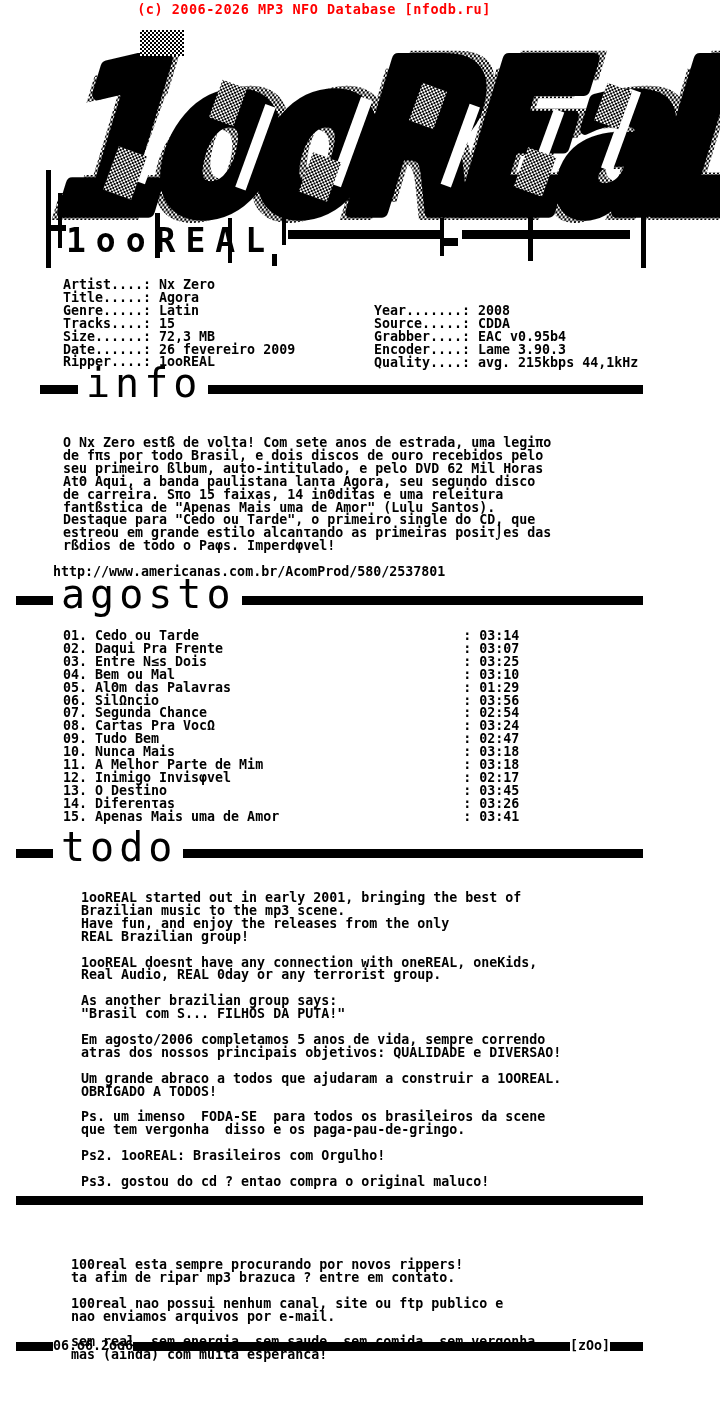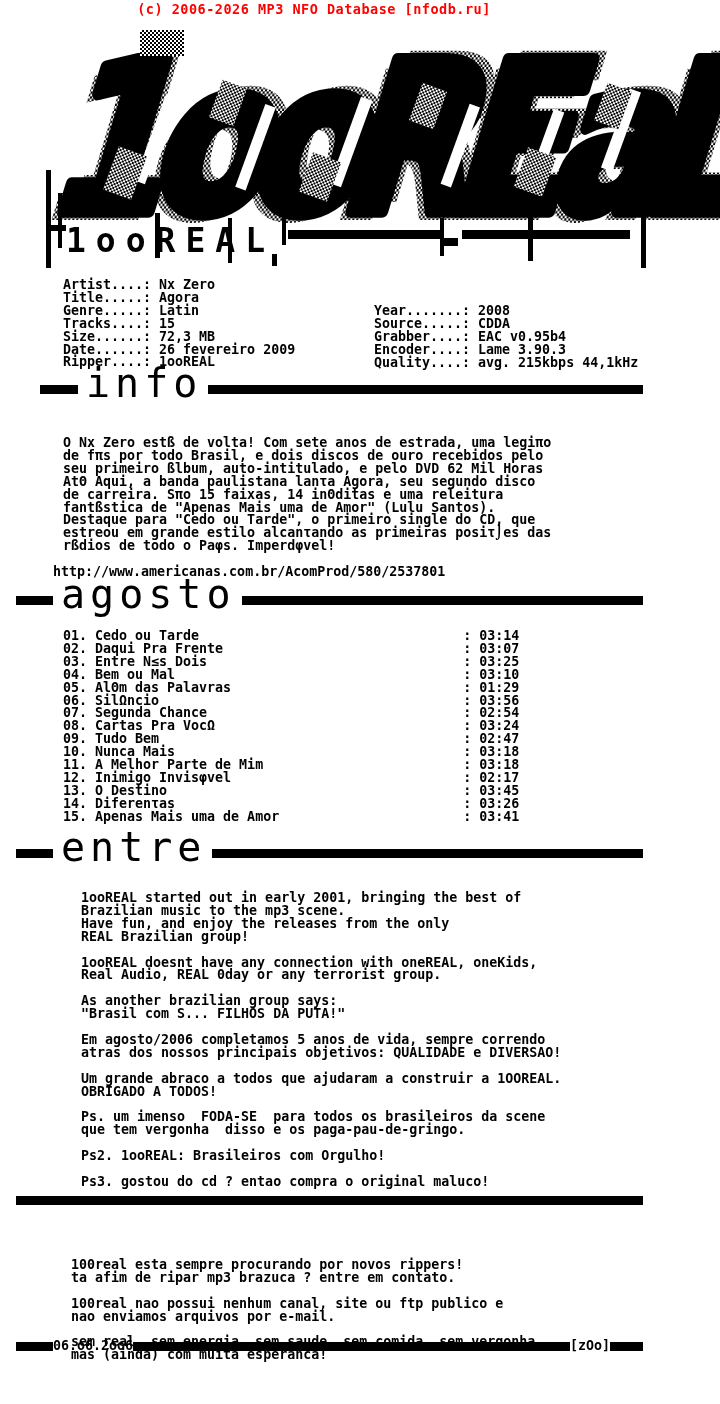--- a/index.html
+++ b/index.html
@@ -138,21 +138,21 @@
 09. Tudo Bem                                      : 02:47
 10. Nunca Mais                                    : 03:18
 11. A Melhor Parte de Mim                         : 03:18
 12. Inimigo Invisφvel                             : 02:17
 13. O Destino                                     : 03:45
 14. Diferenτas                                    : 03:26
 15. Apenas Mais uma de Amor                       : 03:41</pre>
 
 <div class="sec-header" style="top:836px">
   <div class="hbar ind16"></div>
-  <div class="hword">entre</div>
+  <div class="hword">todo</div>
   <div class="hbar grow"></div>
 </div>
 <pre class="block mono" style="left:73px;top:884px">1ooREAL started out in early 2001, bringing the best of
 Brazilian music to the mp3 scene.
 Have fun, and enjoy the releases from the only
 REAL Brazilian group!
 
 1ooREAL doesnt have any connection with oneREAL, oneKids,
 Real Audio, REAL 0day or any terrorist group.
 

